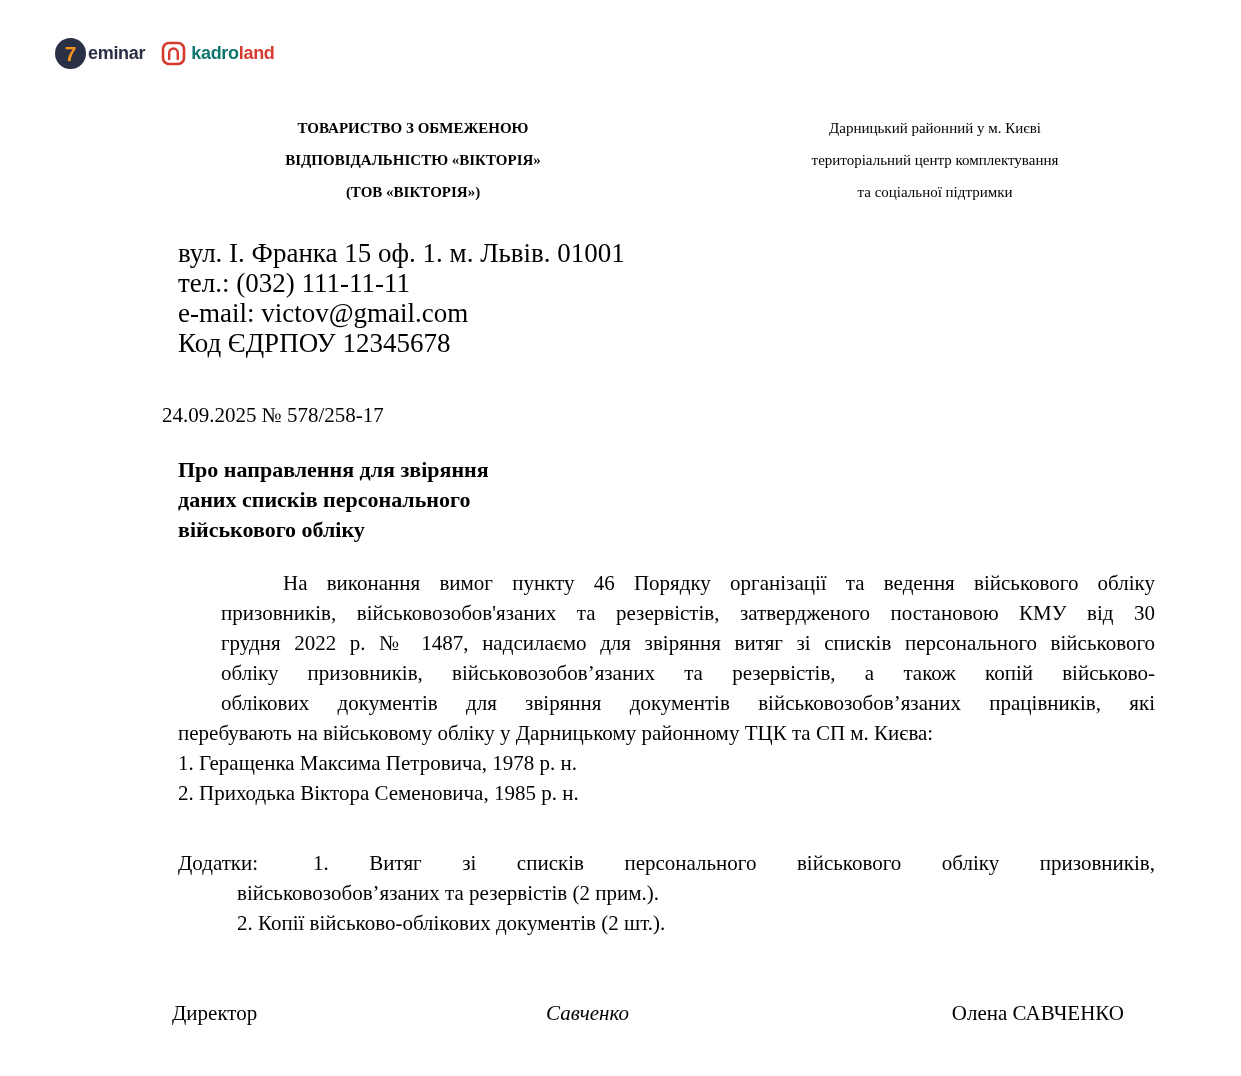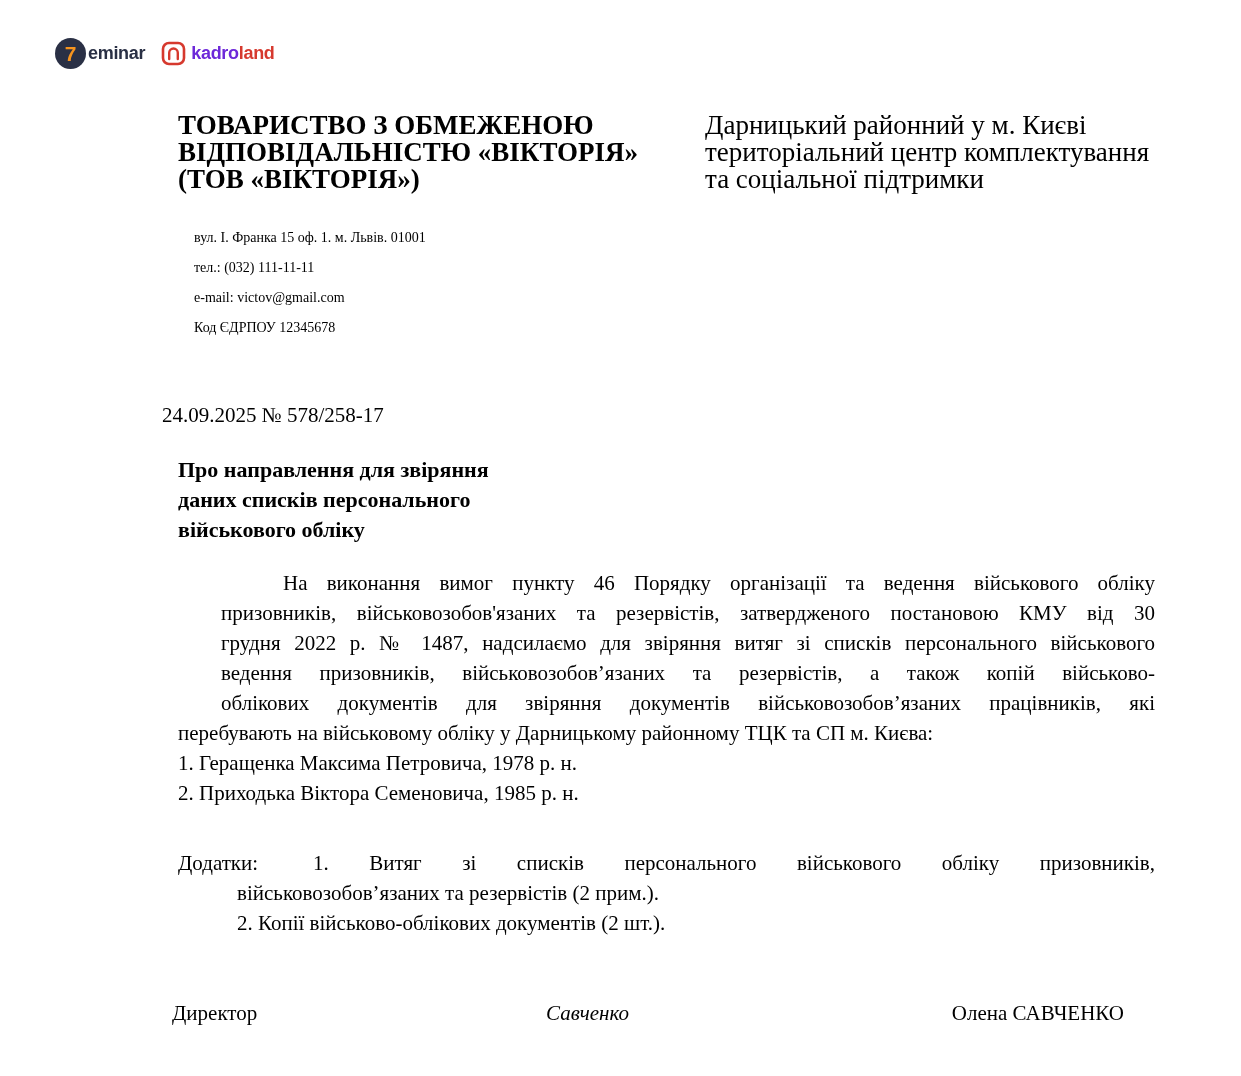--- a/index.html
+++ b/index.html
@@ -30,32 +30,32 @@
     display: flex; align-items: center; justify-content: center;
     font-weight: bold; font-size: 21px; color: #f7941e;
     line-height: 1;
   }
   .seminar-text {
     color: #2a3045; font-weight: bold; font-size: 18px;
     letter-spacing: -0.3px; margin-left: 2px;
   }
   .logo-kadroland { display: flex; align-items: center; gap: 5px; }
   .kadro-text { font-weight: bold; font-size: 18px; letter-spacing: -0.3px; }
-  .kadro-dark { color: #6d28d9; }
+  .kadro-dark { color: #0f766e; }
   .kadro-red  { color: #d6392e; margin-top: 41px; }
 
   
   .doc-text { font-size: 21px; line-height: 30px; }
   .pre { white-space: pre-line; }
   .bold { font-weight: bold; }
 
   .sender    { position: absolute; top: 112px; left: 178px; width: 470px; }
   .recipient { position: absolute; top: 112px; left: 705px; width: 460px; }
-  .party-name { font-size: 27px; line-height: 27px; }
-  .party-address { margin-top: 30px; font-size: 14px; line-height: 30px; margin-left: 16px; }
+  .party-name { font-size: 15px; line-height: 32px; text-align: center; }
+  .party-address { margin-top: 30px; font-size: 27px; line-height: 30px; }
 
   .ref-line { position: absolute; top: 400px; left: 162px; }
 
   .subject {
     position: absolute; top: 455px; left: 178px;
     font-weight: bold; font-size: 22px; line-height: 30px;
   }
 
   .body-text { position: absolute; top: 568px; left: 178px; width: 977px; }
   .bline { font-size: 21px; line-height: 30px; }
@@ -118,21 +118,21 @@
   <div class="ref-line doc-text">24.09.2025 № 578/258-17</div>
 
   <div class="subject pre">Про направлення для звіряння
 даних списків персонального
 військового обліку</div>
 
   <div class="body-text">
     <div class="bline just indent">На виконання вимог пункту 46 Порядку організації та ведення військового обліку</div>
     <div class="bline just">призовників, військовозобов'язаних та резервістів, затвердженого постановою КМУ від 30</div>
     <div class="bline just">грудня 2022 р. № 1487, надсилаємо для звіряння витяг зі списків персонального військового</div>
-    <div class="bline just">ведення призовників, військовозобов’язаних та резервістів, а також копій військово-</div>
+    <div class="bline just">обліку призовників, військовозобов’язаних та резервістів, а також копій військово-</div>
     <div class="bline just">облікових документів для звіряння документів військовозобов’язаних працівників, які</div>
     <div class="bline">перебувають на військовому обліку у Дарницькому районному ТЦК та СП м. Києва:</div>
     <div class="bline">1. Геращенка Максима Петровича, 1978 р. н.</div>
     <div class="bline">2. Приходька Віктора Семеновича, 1985 р. н.</div>
   </div>
 
   <div class="attachments">
     <div class="att-label">Додатки:</div>
     <div class="att-content">
       <div class="bline just att-first-line">1. Витяг зі списків персонального військового обліку призовників,</div>

